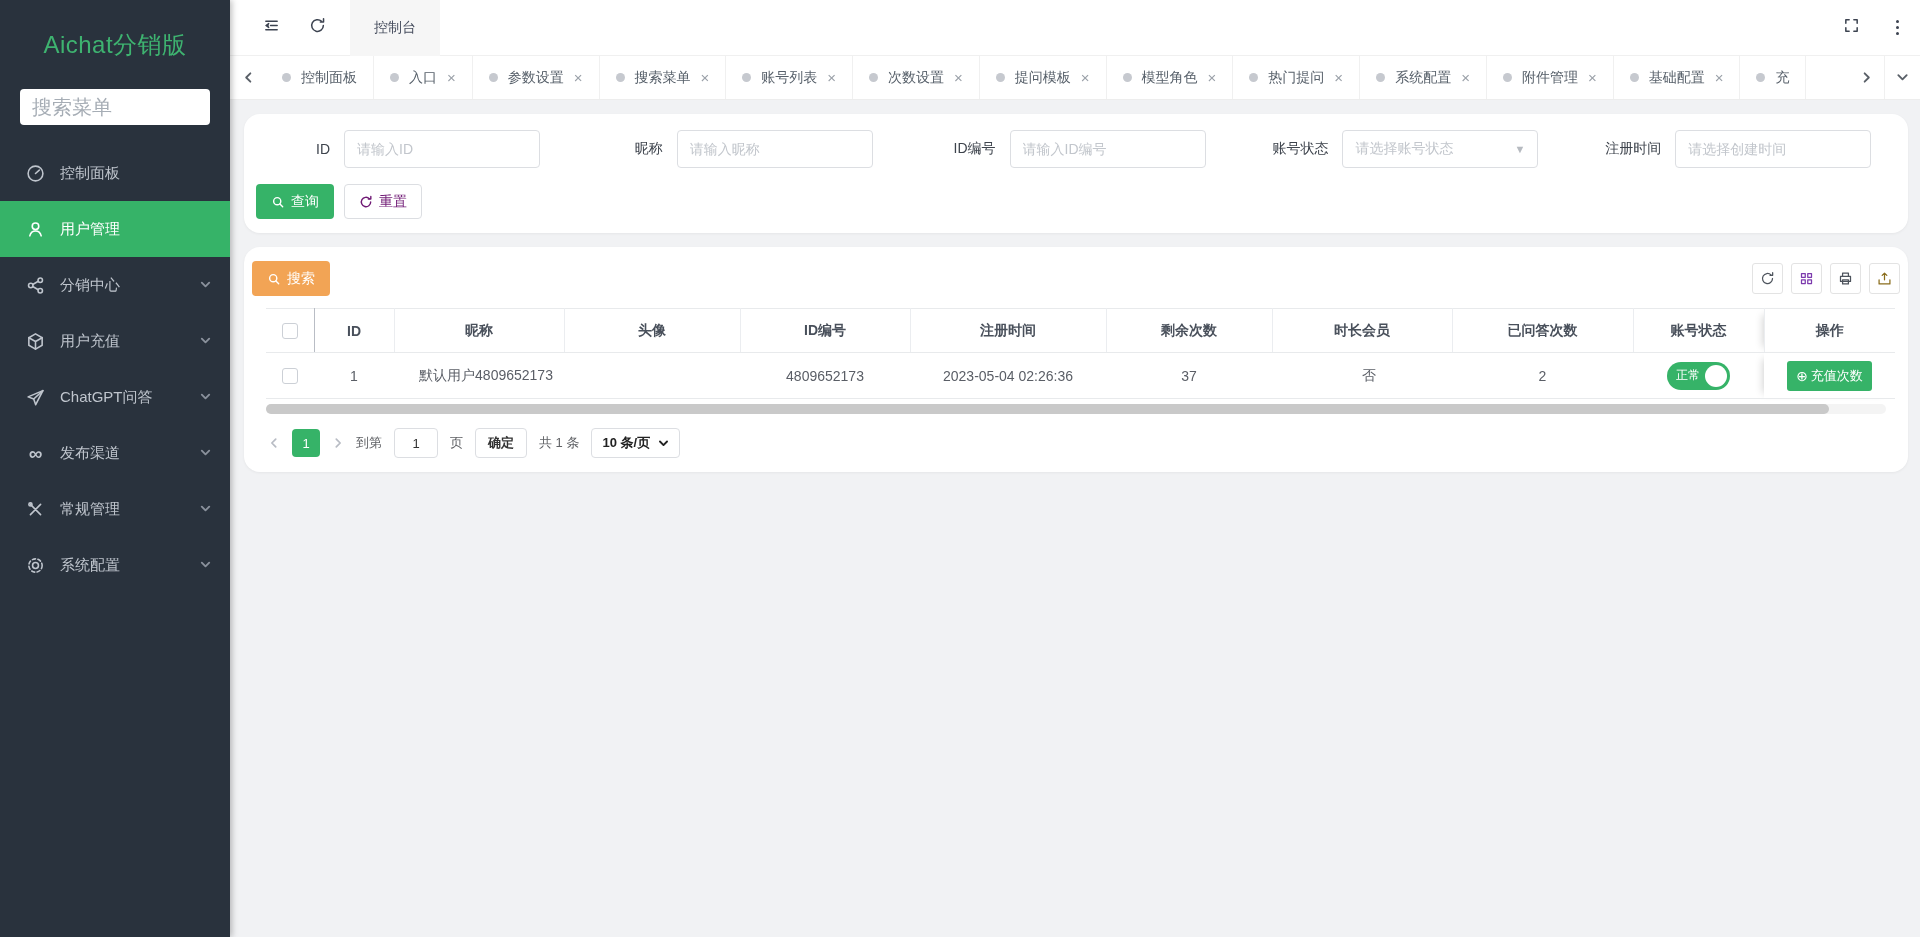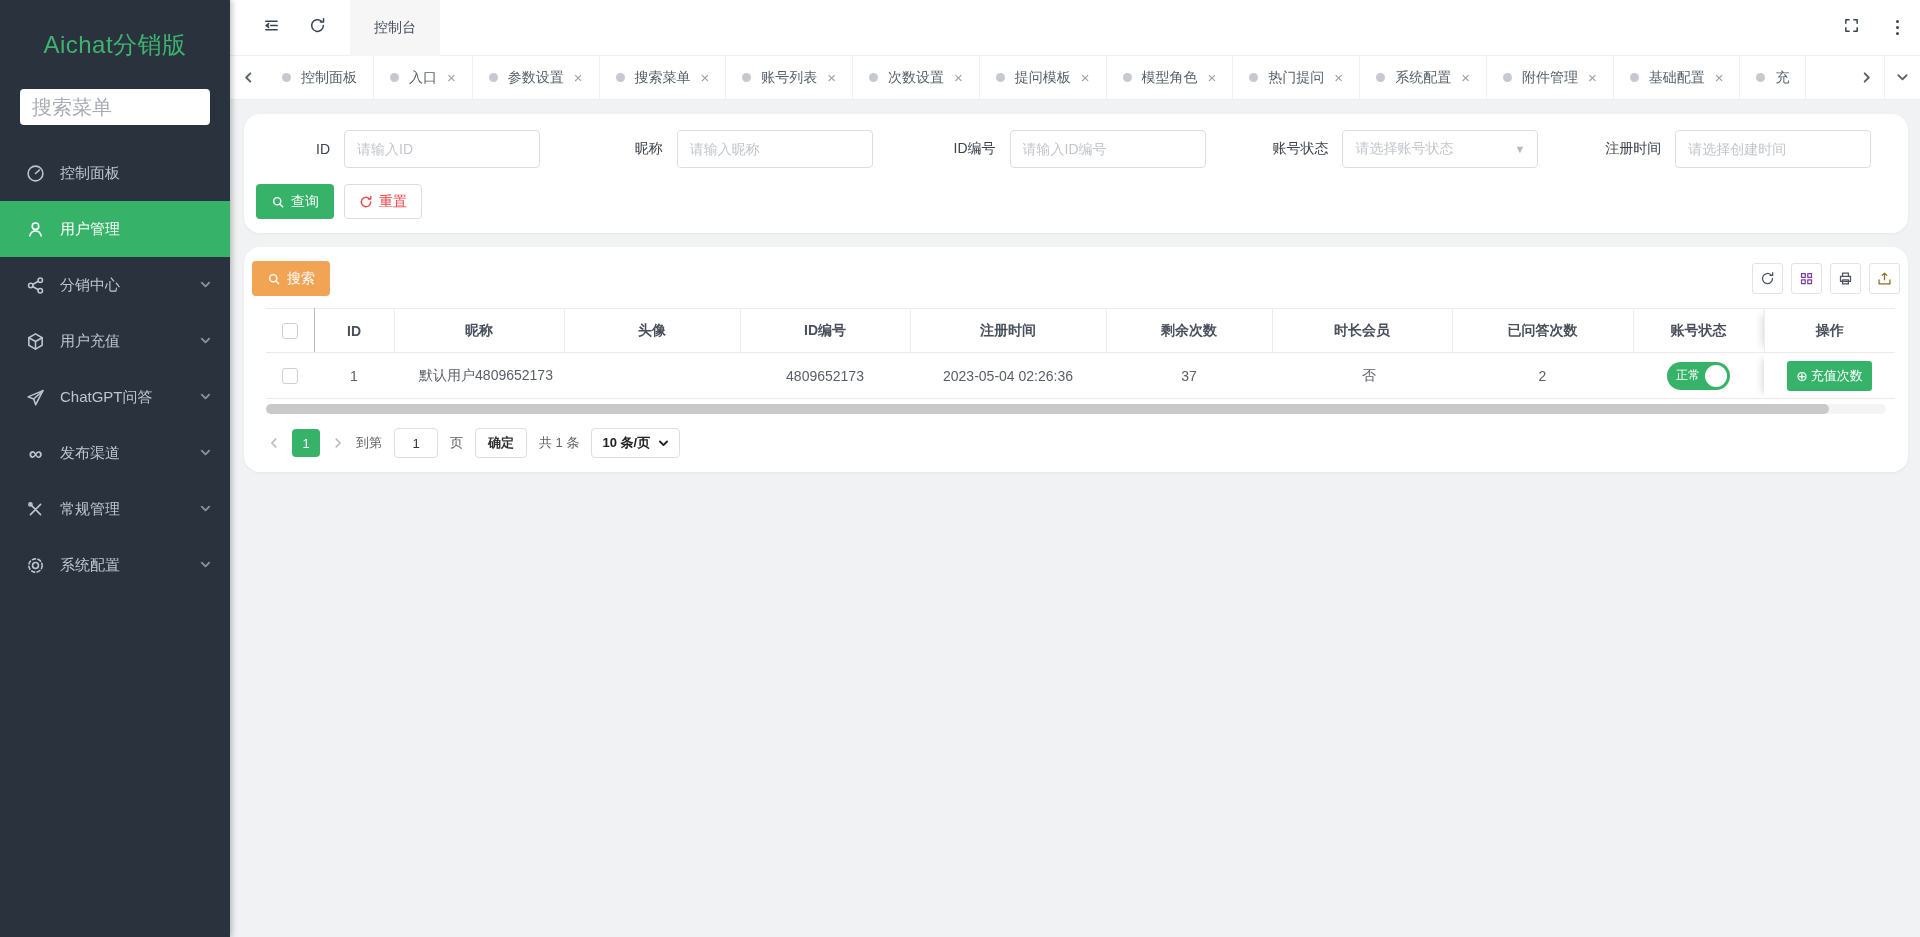--- a/index.html
+++ b/index.html
@@ -73,21 +73,21 @@
   .select-box { display:flex; align-items:center; justify-content:space-between;
     color:#c2c6cc; cursor:pointer; }
   .select-box .caret { color:#b6bac0; font-size:11px; }
   .filter-actions { margin:16px 0 0 12px; display:flex; gap:10px; }
   .btn { display:inline-flex; align-items:center; justify-content:center; gap:6px;
     height:35px; padding:0 14px; border-radius:4px; font-size:14px; cursor:pointer;
     border:1px solid transparent; }
   .btn svg { width:14px; height:14px; stroke:currentColor; fill:none; stroke-width:1.8;
     stroke-linecap:round; stroke-linejoin:round; }
   .btn.green { background:#36b368; color:#fff; }
-  .btn.plain { background:#fff; border-color:#dcdee2; color:#ef4444; }
+  .btn.plain { background:#fff; border-color:#dcdee2; color:#701a75; }
   .btn.orange { background:#f2a455; color:#fff; }
 
   
   .table-card { margin-top:14px; padding-bottom:14px; }
   .table-toolbar { display:flex; align-items:center; padding:14px 8px 0; }
   .tool-icons { margin-left:auto; display:flex; gap:8px; }
   .tool-btn { width:31px; height:31px; border:1px solid #e3e3e3; border-radius:3px;
     background:#fff; display:flex; align-items:center; justify-content:center;
     cursor:pointer; color:#4d535c; }
   .tool-btn svg { width:15px; height:15px; stroke:currentColor; fill:none; stroke-width:1.5;

